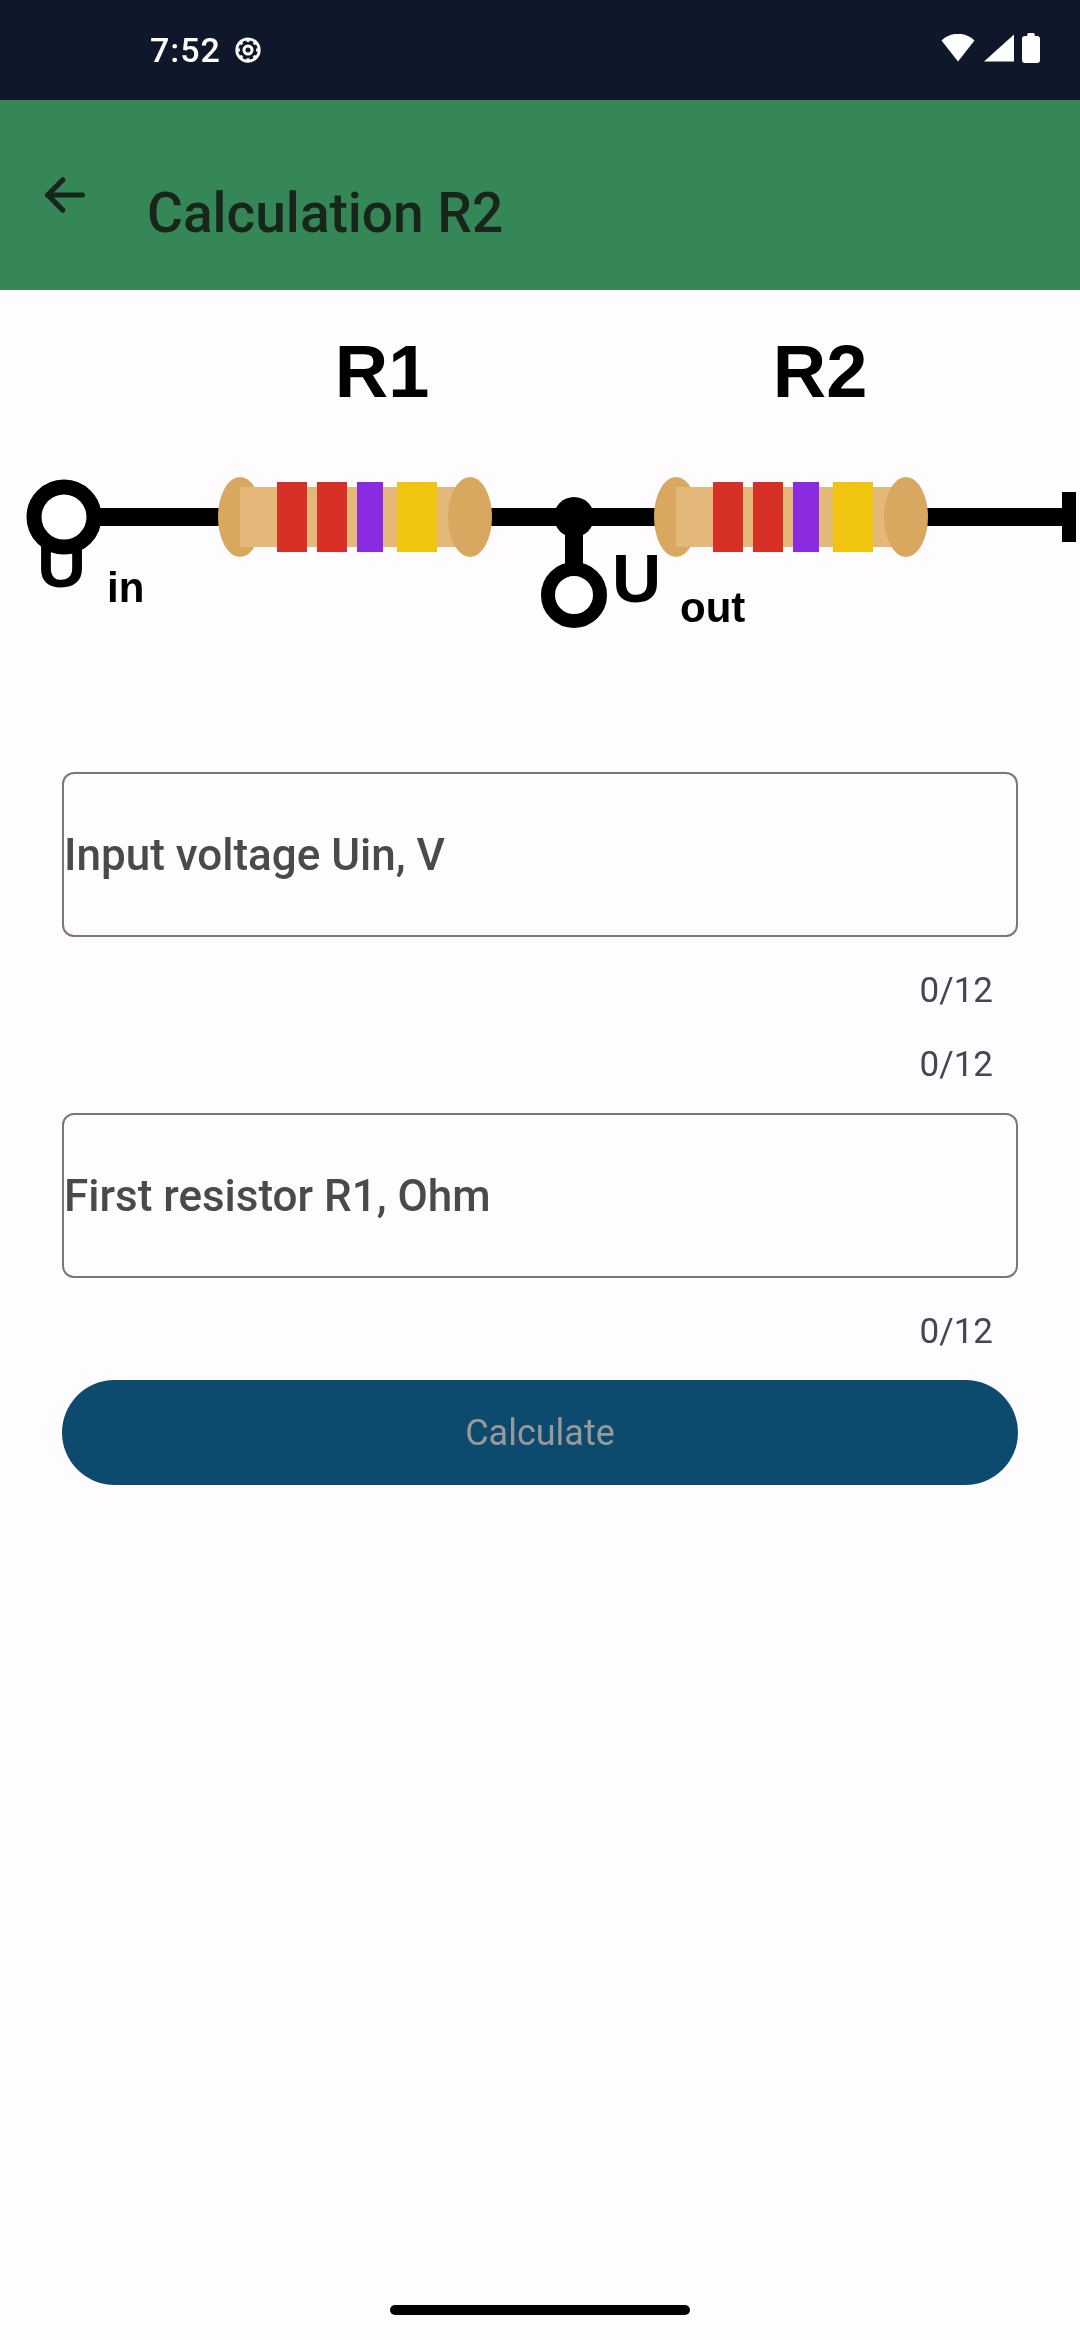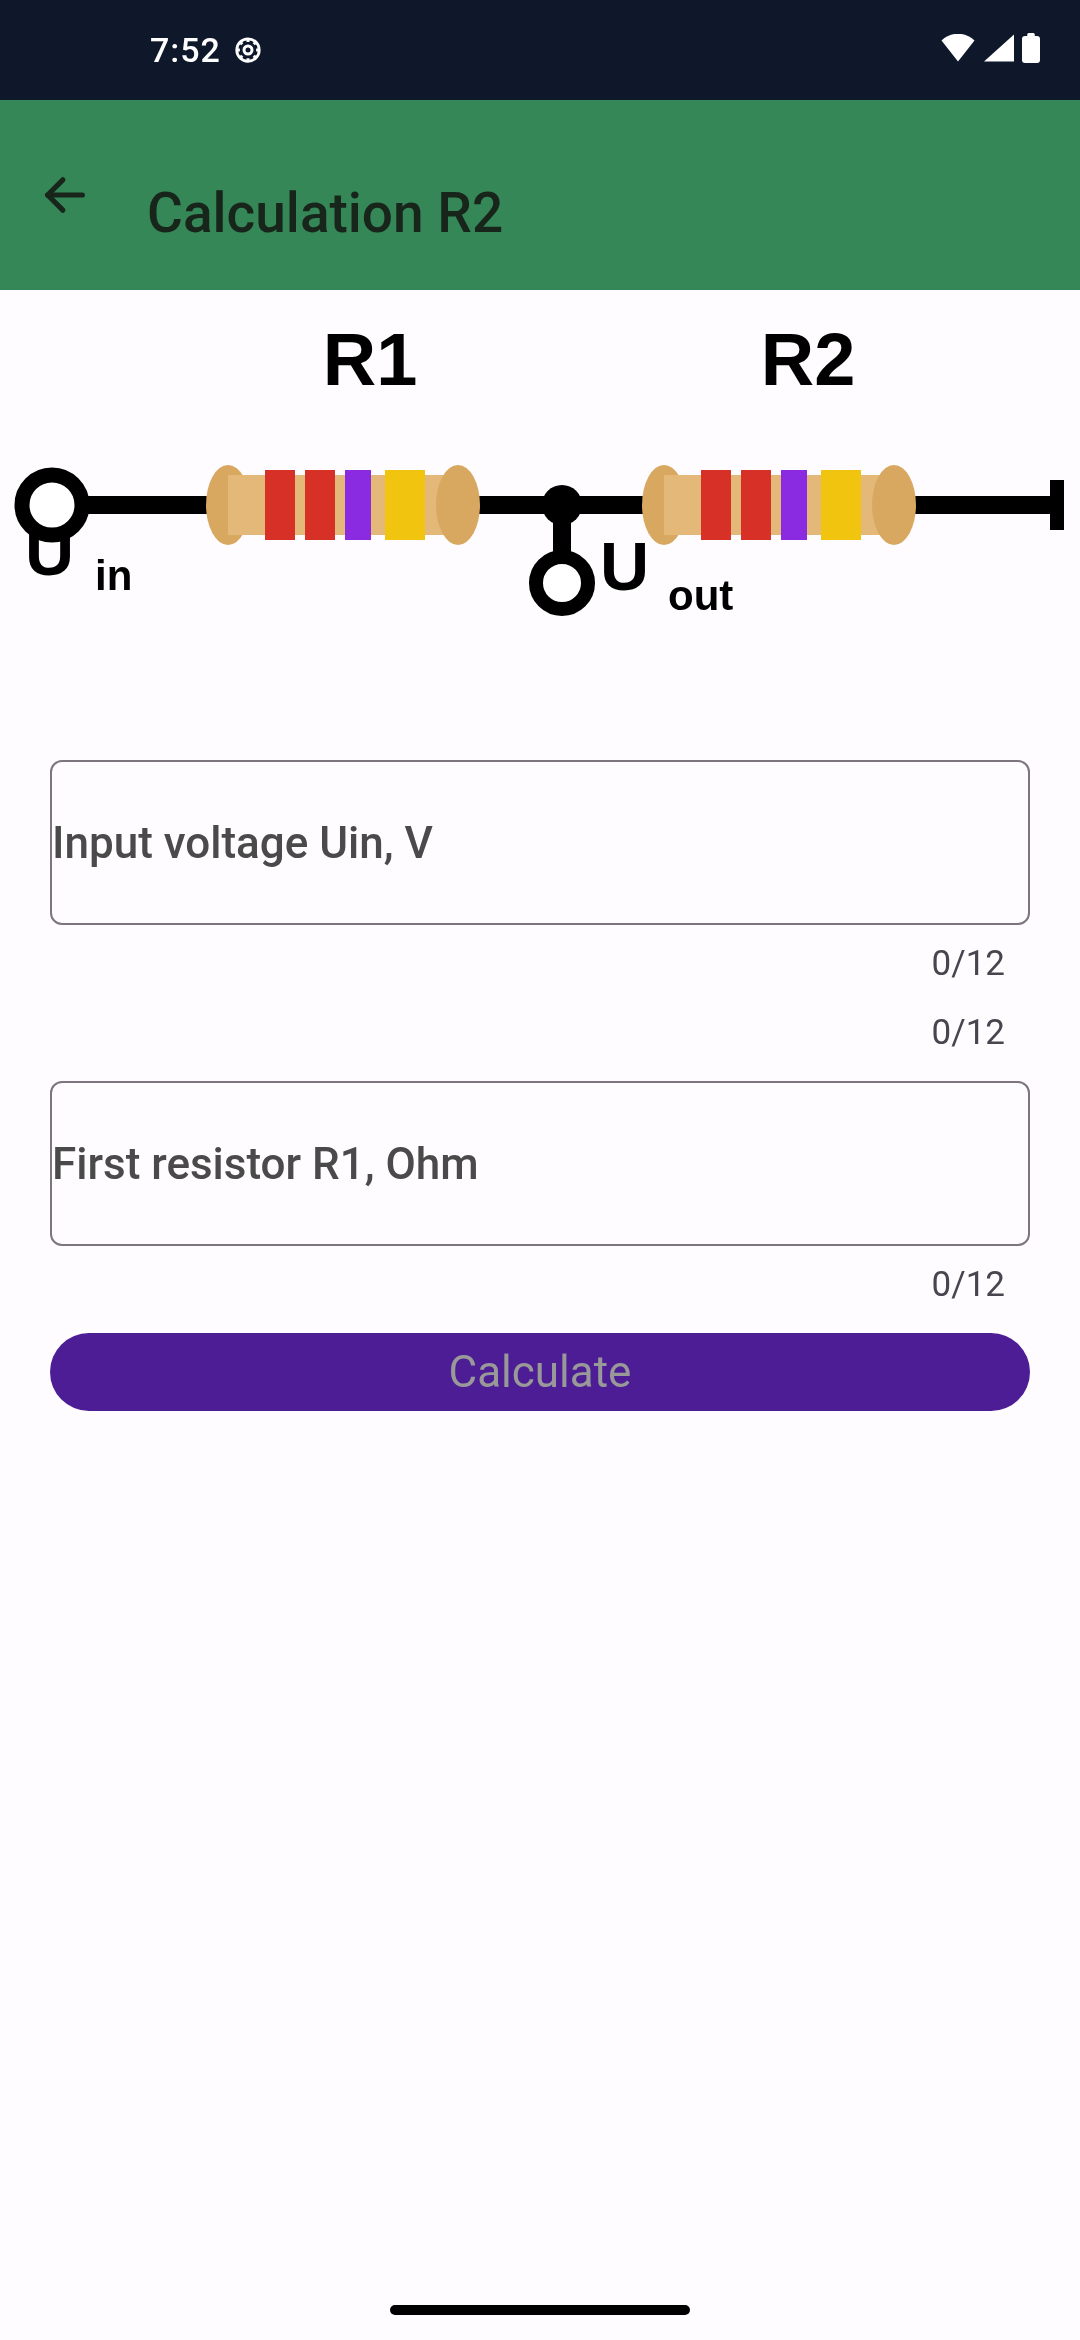--- a/index.html
+++ b/index.html
@@ -60,21 +60,21 @@
       justify-content: center;
       cursor: pointer;
     }
     .app-title {
       color: #17251b;
       font-size: 55px;
       font-weight: 500;
       margin-top: 36px;
     }
     .content {
-      padding: 0;
+      padding: 12px;
     }
     .diagram {
       width: 100%;
       height: 470px;
       position: relative;
     }
     .main-body {
       padding: 0 50px;
     }
     .section-title {
@@ -100,31 +100,31 @@
       outline: none;
     }
     .text-input::placeholder {
       color: #4a4a4a;
       font-weight: 500;
     }
     .counter {
       text-align: right;
       font-size: 35px;
       color: #49454f;
-      margin-top: 18px;
+      margin-top: 33px;
       margin-bottom: 28px;
       padding-right: 25px;
     }
     .calc-btn {
       width: 100%;
-      height: 78px;
-      background: #4c1d95;
+      height: 105px;
+      background: #0c4a6e;
       border: none;
       border-radius: 55px;
-      font-size: 44px;
+      font-size: 36px;
       color: #999999;
       font-weight: 400;
       cursor: pointer;
       font-family: inherit;
       margin-top: 0;
     }
     .nav-bar {
       position: absolute;
       bottom: 25px;
       left: 50%;

